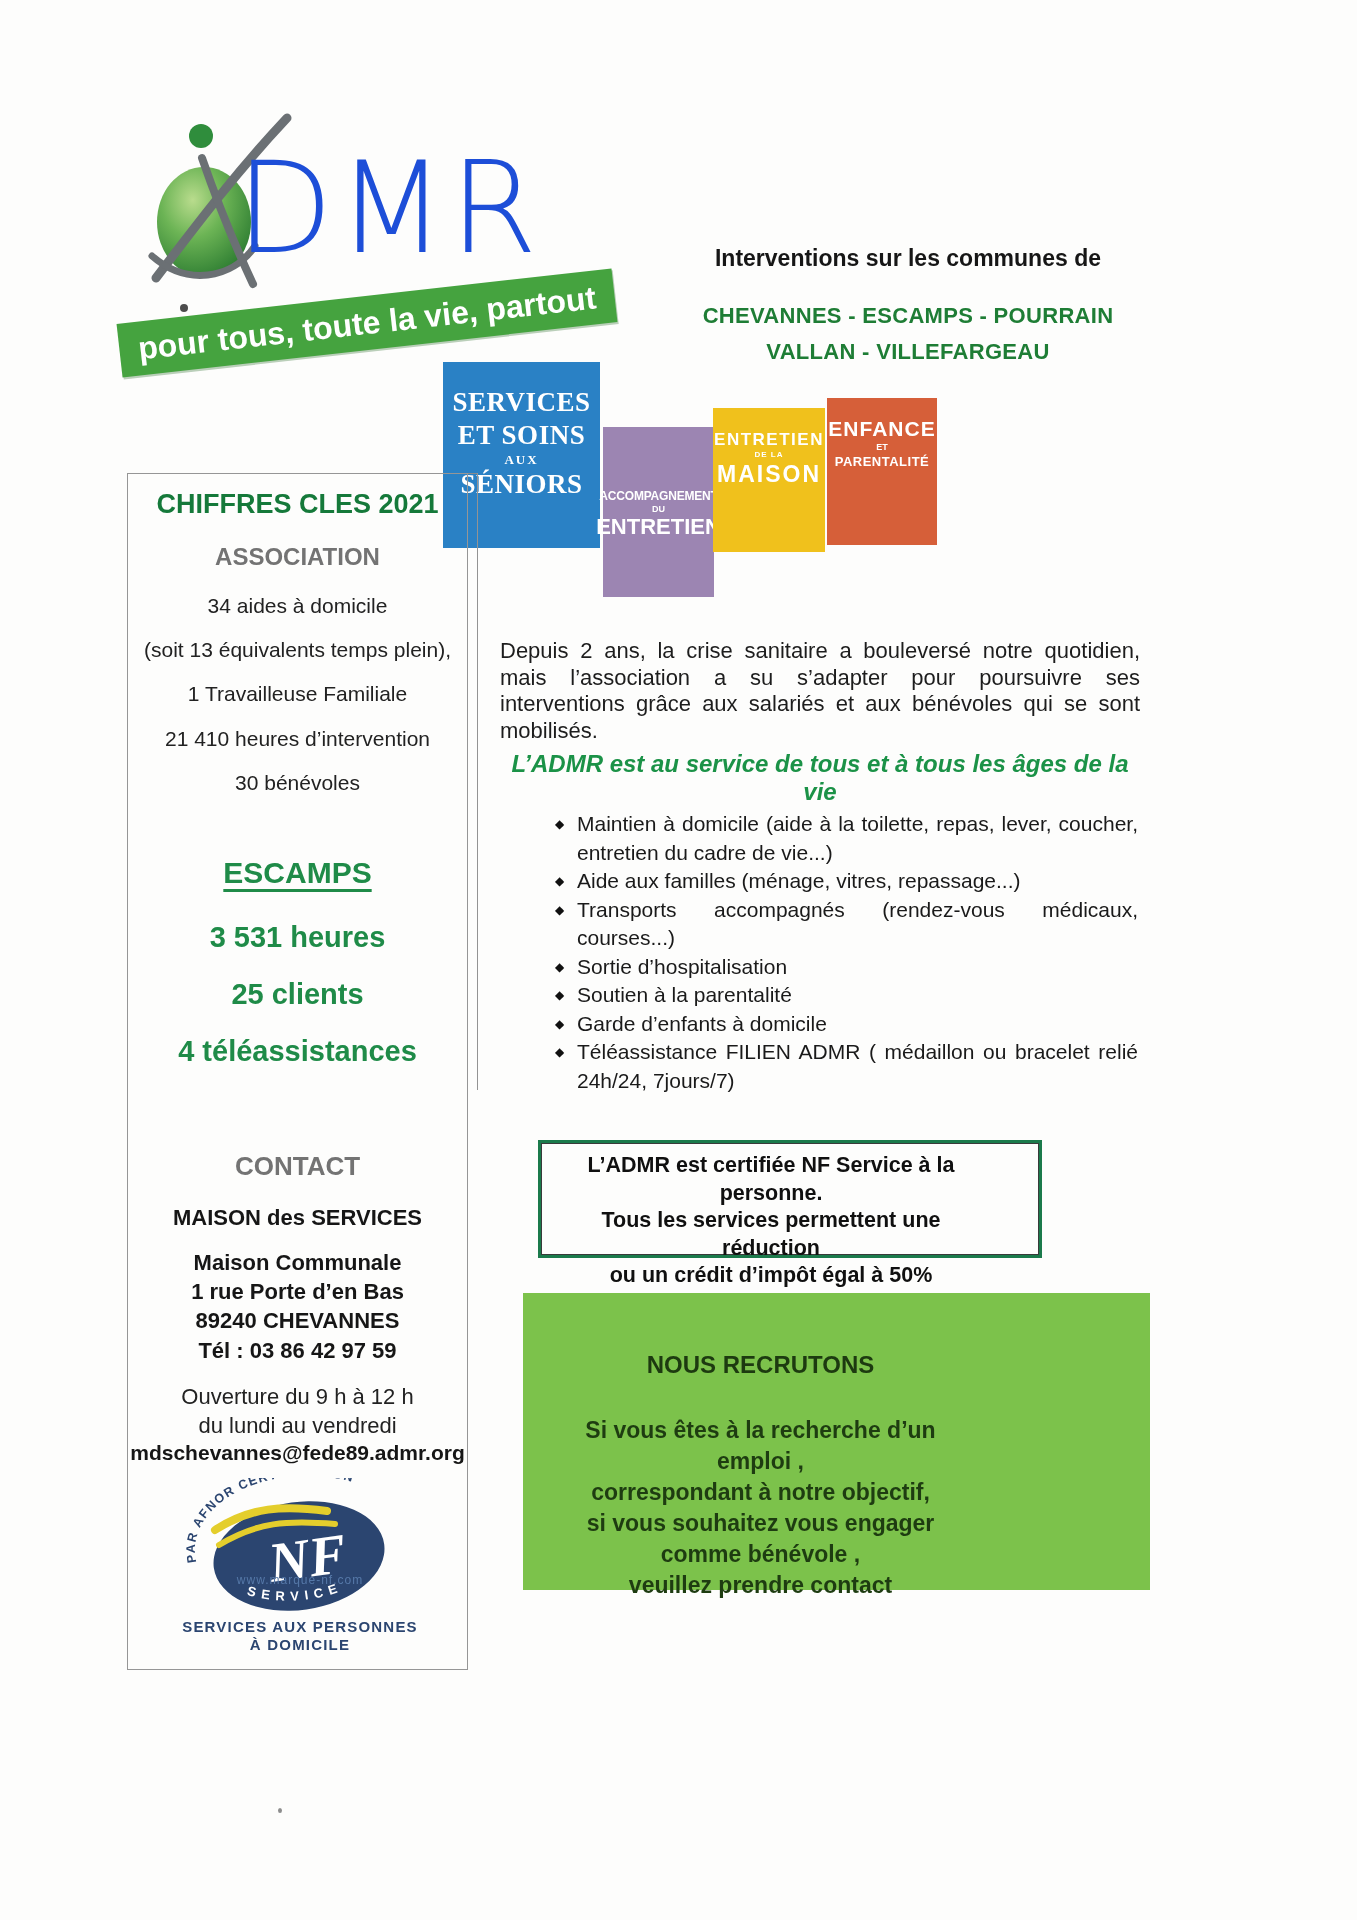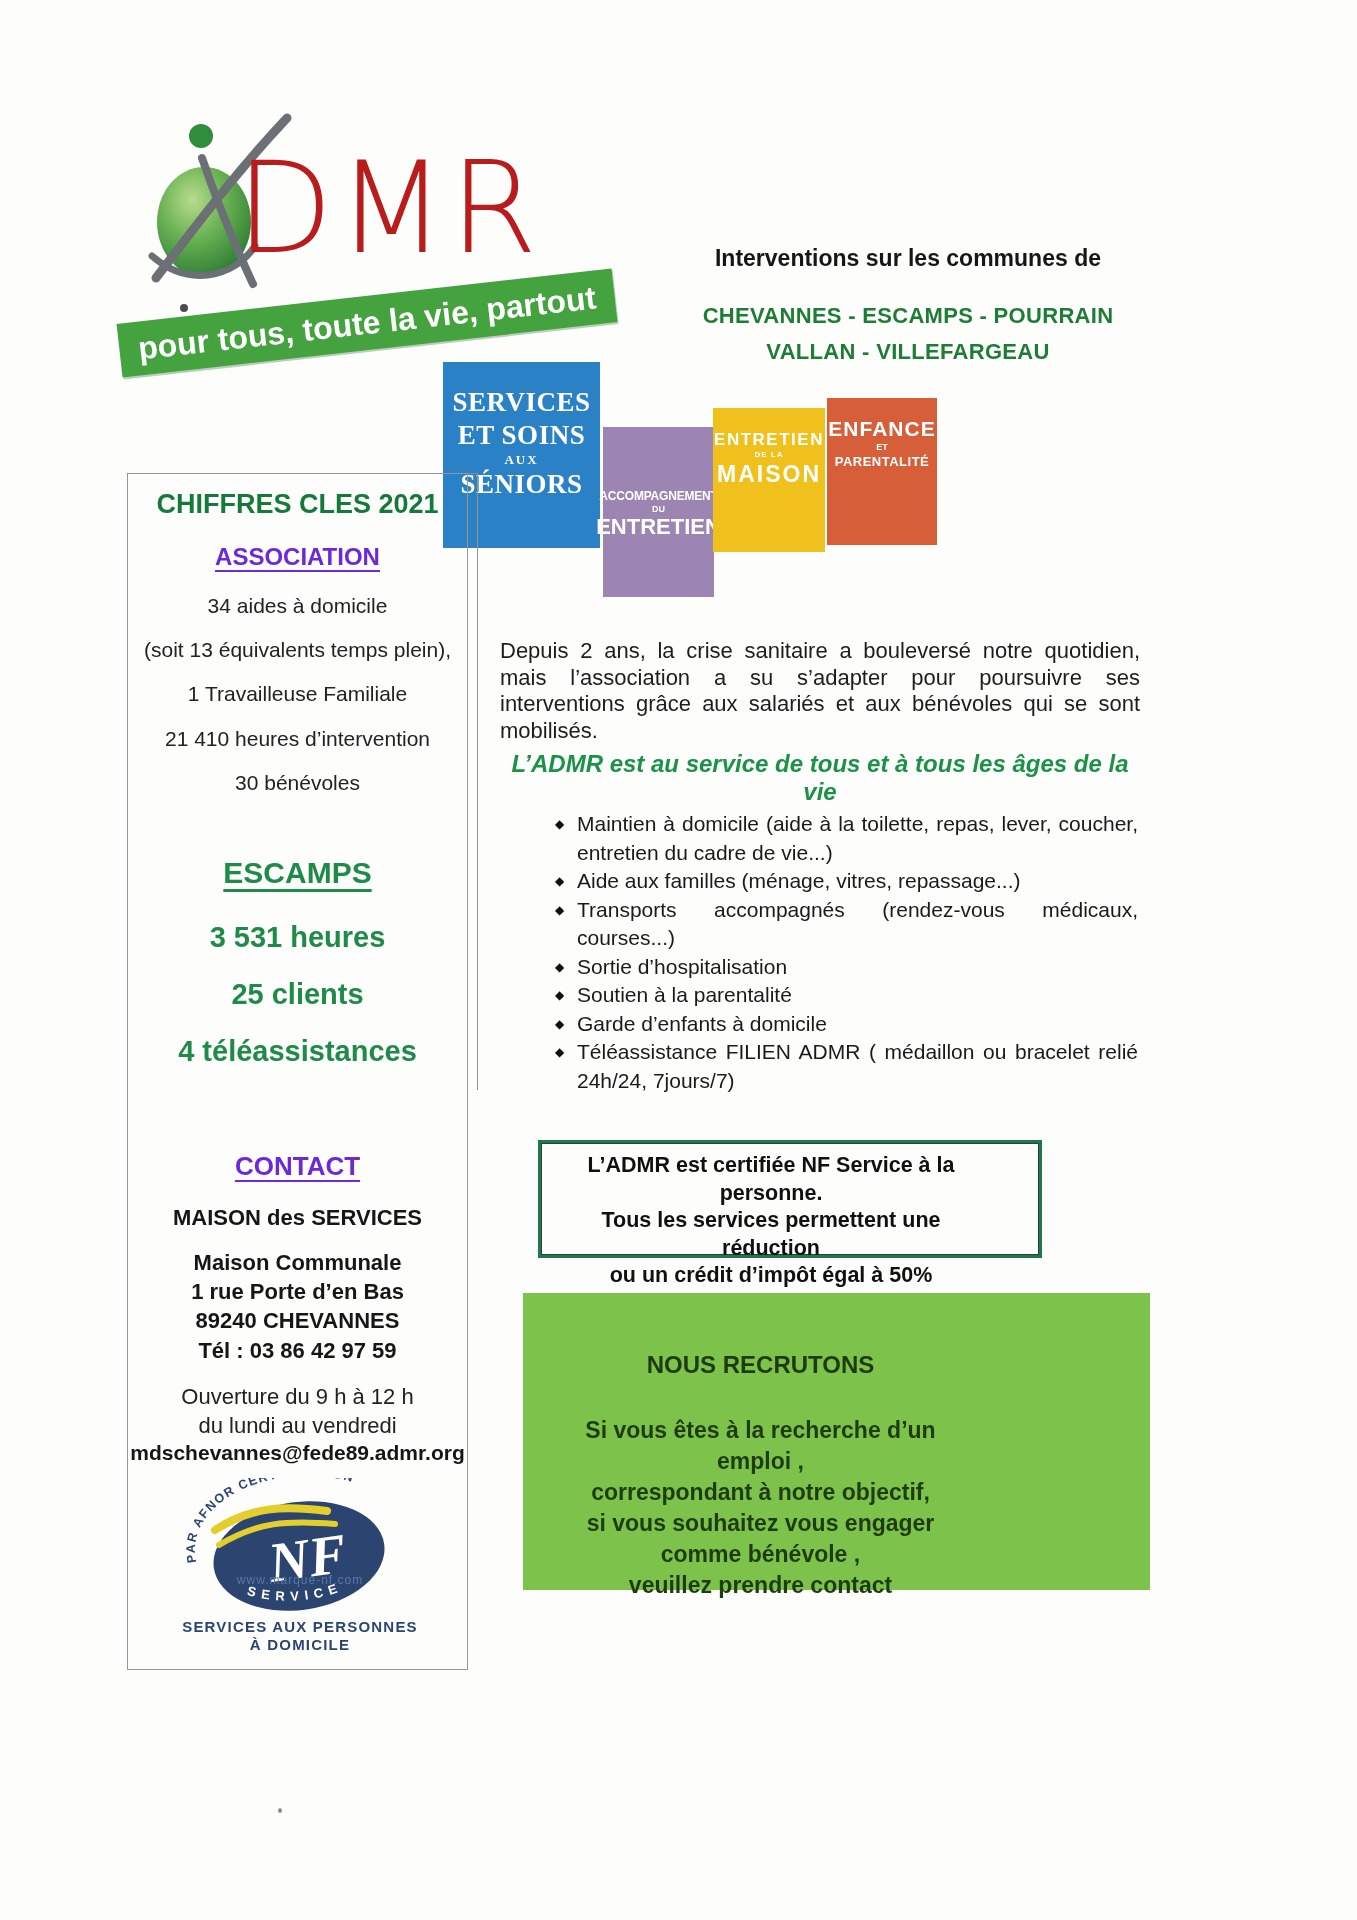--- a/index.html
+++ b/index.html
@@ -2,21 +2,21 @@
 <html><head>
 <meta charset="utf-8">
 <style>
   html,body{margin:0;padding:0;background:#e8e8e8;}
   #page{position:relative;width:1357px;height:1920px;background:#fdfdfc;overflow:hidden;
         font-family:"Liberation Sans",sans-serif;color:#1d1d1d;}
   .abs{position:absolute;}
   .ctr{text-align:center;}
   
   #admr-letters{left:236px;top:146px;font-family:"DejaVu Sans","Liberation Sans",sans-serif;
-    font-weight:200;font-size:126px;line-height:1;color:#b91c1c;letter-spacing:4px;}
+    font-weight:200;font-size:126px;line-height:1;color:#1d4ed8;letter-spacing:4px;}
   #banner{left:118px;top:296px;width:498px;height:54px;background:#45a33f;
     transform:rotate(-6.4deg);display:flex;align-items:center;justify-content:center;
     box-shadow:1px 2px 0 rgba(60,120,60,.35);}
   #banner span{color:#fff;font-weight:bold;font-size:32px;white-space:nowrap;}
   
   #iv-title{left:690px;top:245px;width:436px;font-size:23px;font-weight:bold;color:#161616;}
   .communes{left:690px;width:436px;font-size:22px;font-weight:bold;color:#1e7d35;letter-spacing:.3px;}
   
   .badge{display:flex;flex-direction:column;align-items:center;color:#fff;font-weight:bold;}
   #badge-seniors{left:443px;top:362px;width:157px;height:186px;background:#2a81c5;
@@ -37,21 +37,21 @@
     padding-top:18px;box-sizing:border-box;}
   #badge-enfance .l1{font-size:21px;line-height:25px;letter-spacing:1px;}
   #badge-enfance .l2{font-size:9px;line-height:12px;}
   #badge-enfance .l3{font-size:13px;line-height:17px;letter-spacing:.5px;}
   
   #rule-h{left:127px;top:473px;width:351px;height:1px;background:#8b8b8b;}
   #rule-v{left:477px;top:473px;width:1px;height:617px;background:#939393;}
   #sidebar-box{left:127px;top:473px;width:341px;height:1197px;border:1px solid #969696;box-sizing:border-box;}
   .sb{left:127px;width:341px;text-align:center;}
   .sb-green-title{font-size:27px;font-weight:bold;color:#15793a;}
-  .sb-h{font-size:24px;font-weight:bold;color:#6d28d9;text-decoration:underline;text-underline-offset:5px;}
+  .sb-h{font-size:24px;font-weight:bold;color:#737373;text-underline-offset:5px;}
   .sb-t{font-size:21px;color:#222;}
   .sb-stat{font-size:29px;font-weight:bold;color:#1f8b48;}
   .sb-b{font-size:22px;font-weight:bold;color:#161616;}
   .sb-r{font-size:22px;color:#222;}
   
   .nf-cap{left:160px;width:280px;text-align:center;color:#2b4570;font-weight:bold;}
   
   #intro{left:500px;top:638px;width:640px;font-size:22px;line-height:26.5px;text-align:justify;color:#1d1d1d;}
   #tagline{left:500px;top:750px;width:640px;text-align:center;font-size:24px;
     font-weight:bold;font-style:italic;color:#1b9247;}

